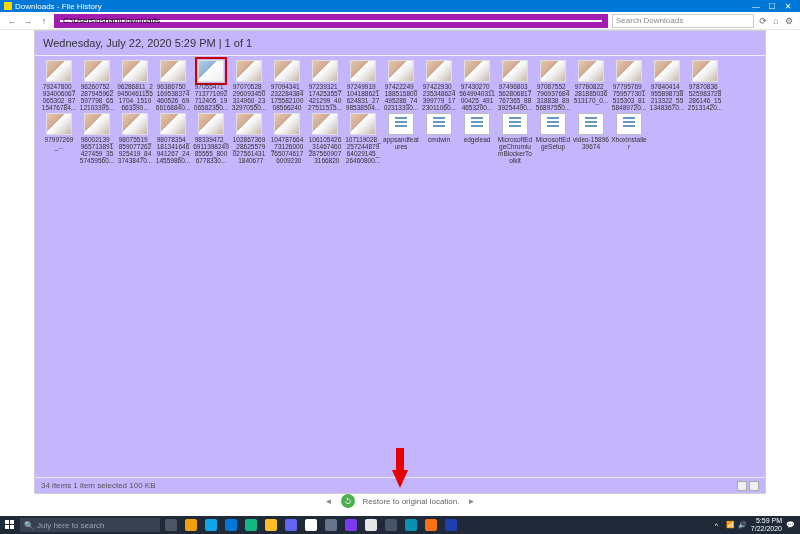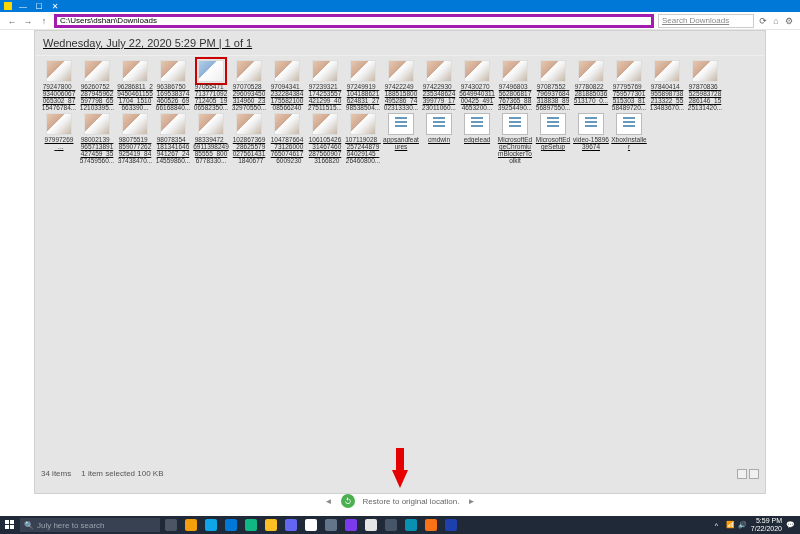--- a/index.html
+++ b/index.html
@@ -7,37 +7,37 @@
   
   
   .titlebar { height: 12px; background: #0078d7; color: #fff; display: flex; align-items: center; padding: 0 4px; font-size: 8px; }
   .titlebar .icon { width: 8px; height: 8px; background: #ffd700; margin-right: 3px; }
   .titlebar .title { flex: 1; }
   .titlebar .winbtn { width: 16px; text-align: center; cursor: pointer; }
   
   
   .navbar { height: 18px; display: flex; align-items: center; padding: 2px 6px; gap: 4px; font-size: 9px; border-bottom: 1px solid #e5e5e5; }
   .navbtn { width: 12px; height: 12px; display:flex; align-items:center; justify-content:center; color:#666; cursor:pointer; }
-  .pathbox { flex: 1; border: 3px solid #a21caf; height: 14px; padding: 0 3px; display:flex; align-items:center; font-size: 8px; }
-  .searchbox { width: 96px; border: 1px solid #ccc; height: 14px; padding: 0 3px; font-size: 8px; display:flex; align-items:center; color:#888;text-decoration:underline; }
+  .pathbox { flex: 1; border: 6px solid #a21caf; height: 14px; padding: 0 3px; display:flex; align-items:center; font-size: 8px; }
+  .searchbox { width: 142px; border: 1px solid #ccc; height: 14px; padding: 0 3px; font-size: 8px; display:flex; align-items:center; color:#888; }
   .navicons { display:flex; gap:3px; color:#666; }
   .navicons span { width:10px; text-align:center; cursor:pointer; }
   
   
-  .content { position: absolute; top: 30px; left: 34px; right: 34px; bottom: 40px; border: 1px solid #d0d0d0; background:#e5e5e5;text-decoration:underline; }
+  .content { position: absolute; top: 30px; left: 34px; right: 34px; bottom: 40px; border: 1px solid #d0d0d0; background:#c4b5fd; }
   .heading { padding: 6px 8px; font-size: 11px; color:#333; border-bottom: 1px solid #eee; }
   .grid { padding: 4px 6px; display:flex; flex-wrap:wrap; gap: 2px; align-content:flex-start; height: calc(100% - 42px); overflow:hidden; }
   .item { width: 36px; display:flex; flex-direction:column; align-items:center; cursor:pointer; }
   .thumb { width: 26px; height: 22px; background: linear-gradient(135deg,#e8c8b0,#d0a890 40%,#fff 41%,#eee 60%,#c8b8a8); border:1px solid #ddd; }
   .item.selected .thumb { outline: 2px solid #c00; outline-offset:1px; background: linear-gradient(135deg,#b0d0e8,#90b0d8 40%,#fff 41%,#eee); }
   .item .cap { font-size: 6.5px; line-height: 7px; text-align:center; word-break: break-all; overflow:hidden; height: 28px; color:#333; margin-top:1px; }
   .item.generic .thumb { background:#fff; border:1px solid #bbb; position:relative; }
   .item.generic .thumb::before { content:""; position:absolute; top:3px; left:6px; right:6px; height:2px; background:#69b; box-shadow:0 4px 0 #69b, 0 8px 0 #69b; }
   
-  .statusbar { position:absolute; bottom:12px; left:0; right:0; height:16px; border-top:1px solid #e5e5e5; display:flex; align-items:center; font-size:8px; color:#555; padding:0 6px; gap:10px; }
+  .statusbar { position:absolute; bottom:0; left:0; right:0; height:16px; border-top:1px solid #e5e5e5; display:flex; align-items:center; font-size:8px; color:#555; padding:0 6px; gap:2px; }
   .statusbar .right { margin-left:auto; display:flex; gap:2px; }
   .viewbtn { width:10px; height:10px; border:1px solid #aaa; background:#f0f0f0; }
   
   
   .restorebar { position:absolute; bottom:24px; left:0; right:0; height:18px; display:flex; align-items:center; justify-content:center; gap:8px; font-size:8px; color:#666; }
   .restorebtn { width:14px; height:14px; border-radius:50%; background:#4caf50; display:flex; align-items:center; justify-content:center; color:#fff; cursor:pointer; }
   .restorebtn svg { width:8px; height:8px; }
   .skipbtn { color:#888; cursor:pointer; }
   
   
@@ -57,20 +57,21 @@
   .tbicon.c10 .sq{background:#e5e5e5;} .tbicon.c11 .sq{background:#475569;} .tbicon.c12 .sq{background:#0891b2;}
   .tbicon.c13 .sq{background:#f97316;} .tbicon.c14 .sq{background:#1e40af;}
   .tray { margin-left:auto; display:flex; align-items:center; gap:4px; color:#fff; font-size:7px; padding-right:4px; }
   .tray .ic { width:8px; cursor:pointer; }
 </style>
 </head>
 <body>
 
 <div class="titlebar">
   <div class="icon"></div>
+  <div class="title">Downloads - File History</div>
   <div class="winbtn">—</div>
   <div class="winbtn">☐</div>
   <div class="winbtn">✕</div>
 </div>
 
 <div class="navbar">
   <div class="navbtn">←</div>
   <div class="navbtn">→</div>
   <div class="navbtn">↑</div>
   <div class="pathbox">

